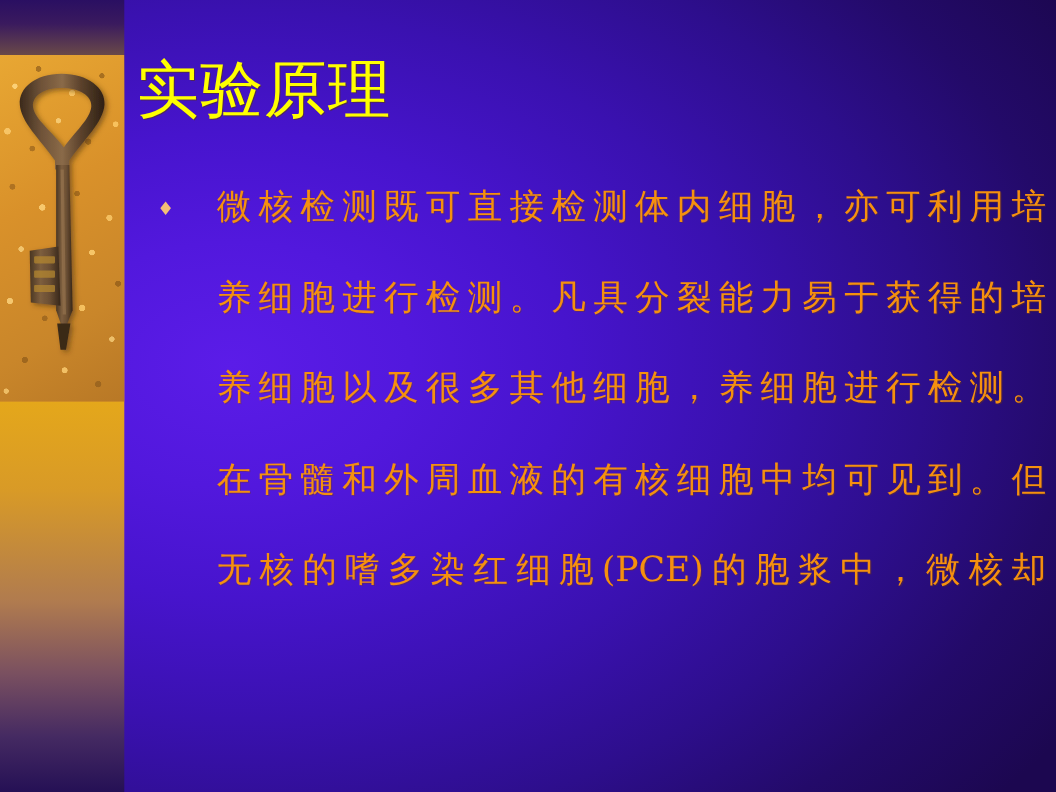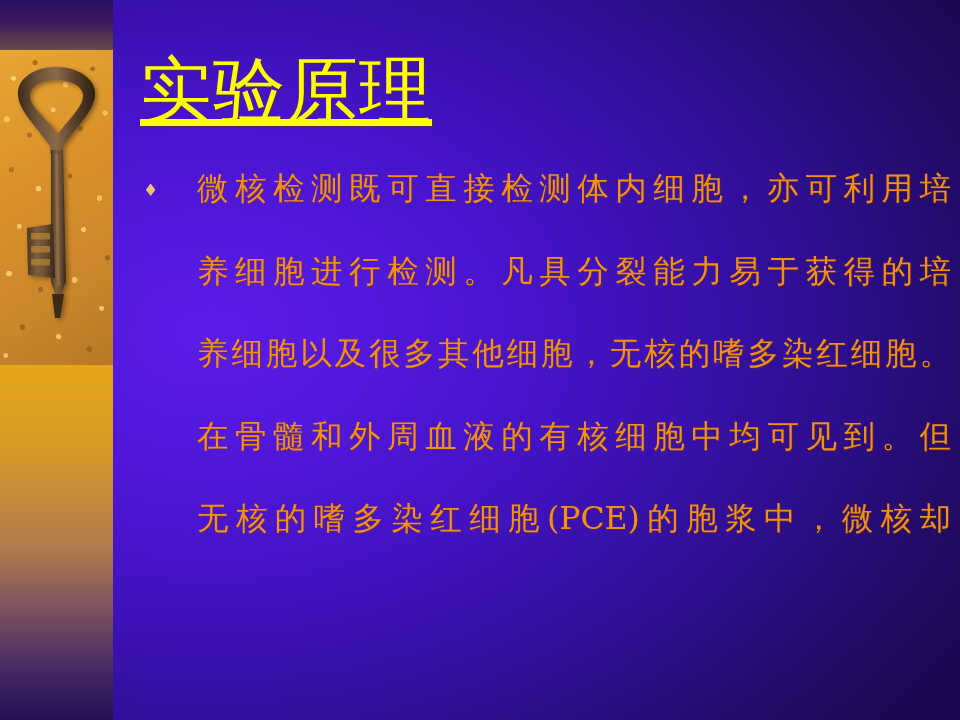--- a/index.html
+++ b/index.html
@@ -83,31 +83,30 @@
       radial-gradient(circle at 79% 95%, rgba(126,80,24,.5) 0 2.7px, transparent 3.1px),
       radial-gradient(circle at 5% 97%,  rgba(255,214,126,.7) 0 2.2px, transparent 2.6px),
       linear-gradient(150deg, #e8a733 0%, #d9912a 40%, #c9862a 75%, #b87826 100%);
   }
   
   #key-svg { position: absolute; left: 0; top: 0; }
 
   
   #title {
     position: absolute;
-    left: 140px;
+    left: 124px;
     top: 54px;
     width: 760px;
     color: #ffff00;
-    font-size: 72px;
+    font-size: 57px;
     line-height: 1.0;
     letter-spacing: 1px;
     font-family: "DejaVu Serif", "Liberation Serif", serif;
     text-shadow: 1px 1px 0 rgba(90,60,0,.55);
     white-space: nowrap;
-    text-decoration: underline;
   }
 
   
   #body-block {
     position: absolute;
     left: 143px;
     top: 168px;
     width: 808px;
   }
   .bullet-row {
@@ -205,21 +204,21 @@
   </div>
 
   <div id="title">实验原理</div>
 
   <div id="body-block">
     <div class="bullet-row">
       <div class="bullet-marker">♦</div>
       <div class="bullet-text">
         <span class="line just">微核检测既可直接检测体内细胞，亦可利用培</span>
         <span class="line just">养细胞进行检测。凡具分裂能力易于获得的培</span>
-        <span class="line just">养细胞以及很多其他细胞，无核的嗜多染红细胞。</span>
+        <span class="line just">养细胞以及很多其他细胞，养细胞进行检测。</span>
         <span class="line just">在骨髓和外周血液的有核细胞中均可见到。但</span>
         <span class="line just">无核的嗜多染红细胞(PCE)的胞浆中，微核却</span>
 
       </div>
     </div>
   </div>
 
 </div>
 
 </body></html>

